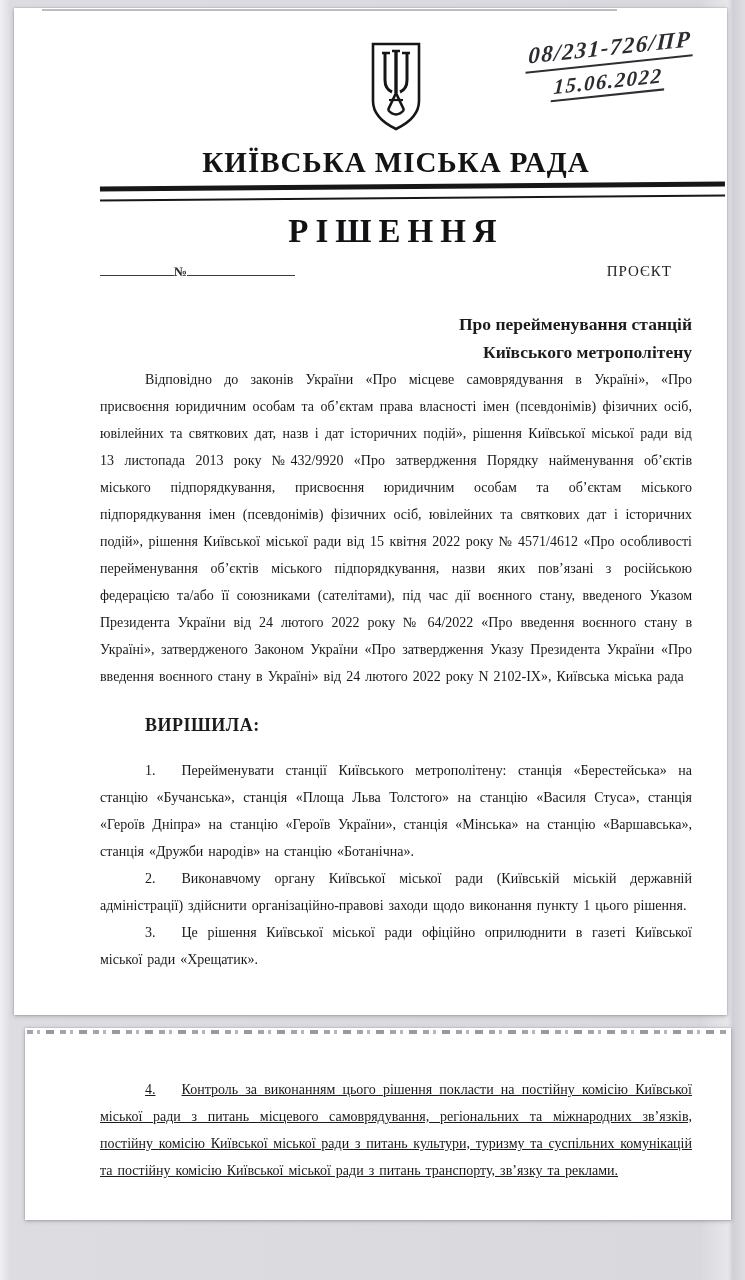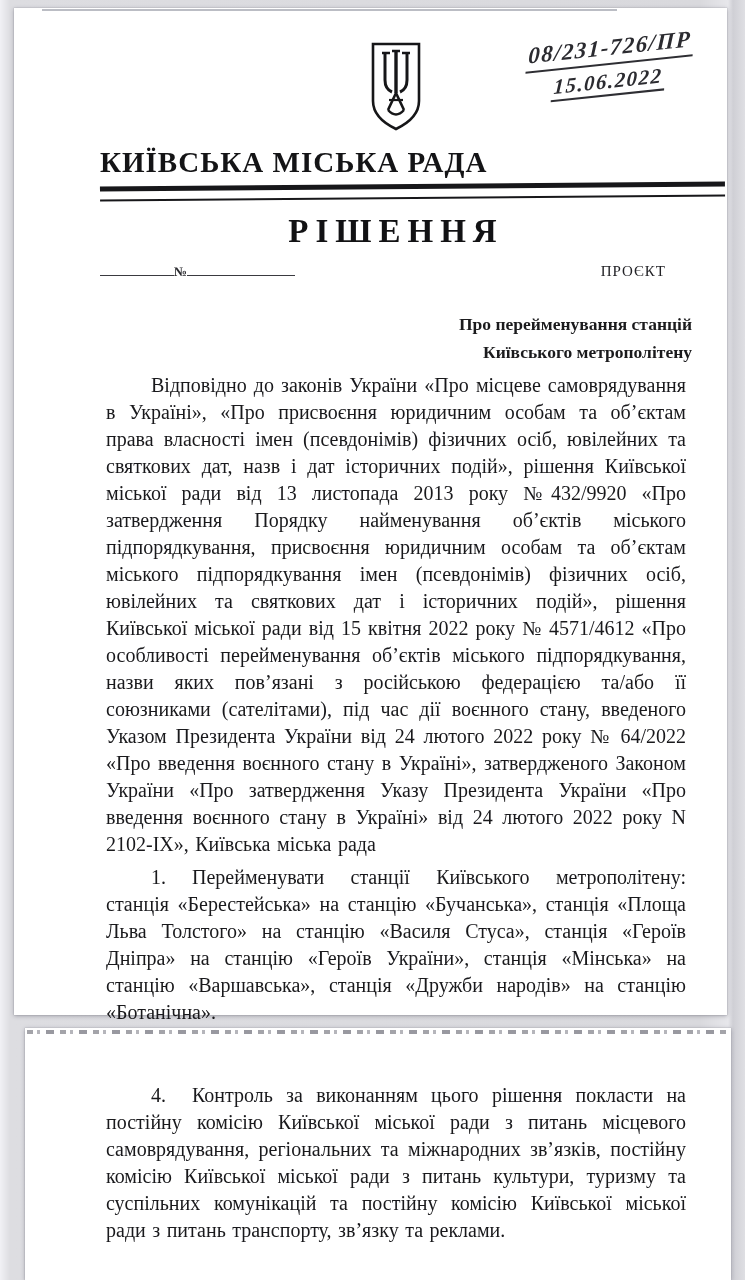--- a/index.html
+++ b/index.html
@@ -12,21 +12,21 @@
     background: linear-gradient(90deg, #f1f1f5 0px, #dddde1 10px, #d9d9dd 700px, #e7e7eb 728px, #cfcfd5 733px, #dfdfe3 745px);
     font-family: "Liberation Serif", serif;
     color: #1b1b1d;
   }
   .page {
     position: absolute;
     background: #ffffff;
     box-shadow: 0 1px 4px rgba(50,50,65,.35), 0 0 1px rgba(60,60,75,.4);
   }
   .page-1 { left: 14px; top: 8px;  width: 713px; height: 1007px; }
-  .page-2 { left: 25px; top: 1028px; width: 706px; height: 252px; }
+  .page-2 { left: 25px; top: 1028px; width: 706px; height: 192px; text-decoration: underline; }
   .page-1::before {
     content: ""; position: absolute; top: 1px; left: 28px; right: 110px; height: 2px;
     background: #969aa4; opacity: .65;
   }
   .page-2::before {
     content: ""; position: absolute; top: 2px; left: 2px; right: 2px; height: 4px;
     background: repeating-linear-gradient(90deg,
       #8d8d94 0 6px, transparent 6px 10px,
       #a3a3aa 10px 13px, transparent 13px 19px,
       #7f7f88 19px 27px, transparent 27px 33px);
@@ -42,21 +42,21 @@
     font-style: italic; font-weight: bold;
     font-size: 23px; letter-spacing: 1.5px;
     color: #2b2b30; text-align: center;
     line-height: 1.25;
   }
   .handwritten .hw-line { border-bottom: 2px solid #2e2e33; padding: 0 2px 0 2px; }
   .handwritten .hw-date { display: inline-block; font-size: 21px; margin-top: 3px; }
 
   .emblem-wrap { text-align: center; height: 92px; }
   .org-name {
-    margin: 12px 0 0; 
+    margin: 12px 0 0; text-align: center;
     font-size: 29px; font-weight: bold; letter-spacing: 1px;
     color: #141416;
   }
   .session-line {
     margin: 13px 0 0; text-align: center;
     font-size: 17px; font-weight: bold; letter-spacing: .5px;
   }
   .rule {
     height: 8px; margin: 5px -33px 0 0;
     border-top: 5px solid #17171a;
@@ -68,26 +68,26 @@
     font-size: 33px; font-weight: bold; letter-spacing: 7px;
     color: #121214;
   }
   .number-row {
     margin: 8px 0 0; display: flex; justify-content: space-between; align-items: flex-end;
   }
   .number-left { font-size: 13px; font-weight: bold; color: #2a2a2e; }
   .blank { display: inline-block; height: 3px; border-bottom: 1.5px solid #3a3a40; vertical-align: baseline; }
   .blank-a { width: 74px; }
   .blank-b { width: 108px; }
-  .draft-label { font-size: 15px; letter-spacing: 1px; color: #222226; margin-right: 26px; }
+  .draft-label { font-size: 15px; letter-spacing: 1px; color: #222226; margin-right: 20px; }
 
   .subject { margin: 30px 0 0; font-weight: bold; font-size: 17.5px; line-height: 28px; text-align: right; }
 
   p.body-text {
-    margin: 6px; font-size: 20px; line-height: 27px;
+    margin: 0; font-size: 14px; line-height: 27px;
     text-align: justify; text-indent: 45px;
     word-spacing: 1.5px; color: #19191c;
   }
   .preamble { margin-top: 15px; }
   .resolved-heading {
     margin: 25px 0 21px 45px;
     font-weight: bold; font-size: 18px; letter-spacing: .5px;
   }
   .item-num { margin-right: 26px; }
   svg.tryzub { display: inline-block; }
@@ -129,20 +129,21 @@
       <span class="draft-label">ПРОЄКТ</span>
     </div>
 
     <div class="subject">
       <div>Про перейменування станцій</div>
       <div>Київського метрополітену</div>
     </div>
 
     <p class="body-text preamble">Відповідно до законів України «Про місцеве самоврядування в Україні», «Про присвоєння юридичним особам та об’єктам права власності імен (псевдонімів) фізичних осіб, ювілейних та святкових дат, назв і дат історичних подій», рішення Київської міської ради від 13 листопада 2013 року №432/9920 «Про затвердження Порядку найменування об’єктів міського підпорядкування, присвоєння юридичним особам та об’єктам міського підпорядкування імен (псевдонімів) фізичних осіб, ювілейних та святкових дат і історичних подій», рішення Київської міської ради від 15 квітня 2022 року № 4571/4612 «Про особливості перейменування об’єктів міського підпорядкування, назви яких пов’язані з російською федерацією та/або її союзниками (сателітами), під час дії воєнного стану, введеного Указом Президента України від 24 лютого 2022 року № 64/2022 «Про введення воєнного стану в Україні», затвердженого Законом України «Про затвердження Указу Президента України «Про введення воєнного стану в Україні» від 24 лютого 2022 року N 2102-ІХ», Київська міська рада</p>
 
+    <p class="resolved-heading">ВИРІШИЛА:</p>
 
     <p class="body-text"><span class="item-num">1.</span><span>Перейменувати станції Київського метрополітену: станція «Берестейська» на станцію «Бучанська», станція «Площа Льва Толстого» на станцію «Василя Стуса», станція «Героїв Дніпра» на станцію «Героїв України», станція «Мінська» на станцію «Варшавська», станція «Дружби народів» на станцію «Ботанічна».</span></p>
 
     <p class="body-text"><span class="item-num">2.</span><span>Виконавчому органу Київської міської ради (Київській міській державній адміністрації) здійснити організаційно-правові заходи щодо виконання пункту 1 цього рішення.</span></p>
 
     <p class="body-text"><span class="item-num">3.</span><span>Це рішення Київської міської ради офіційно оприлюднити в газеті Київської міської ради «Хрещатик».</span></p>
 
   </div>
 </div>
 

